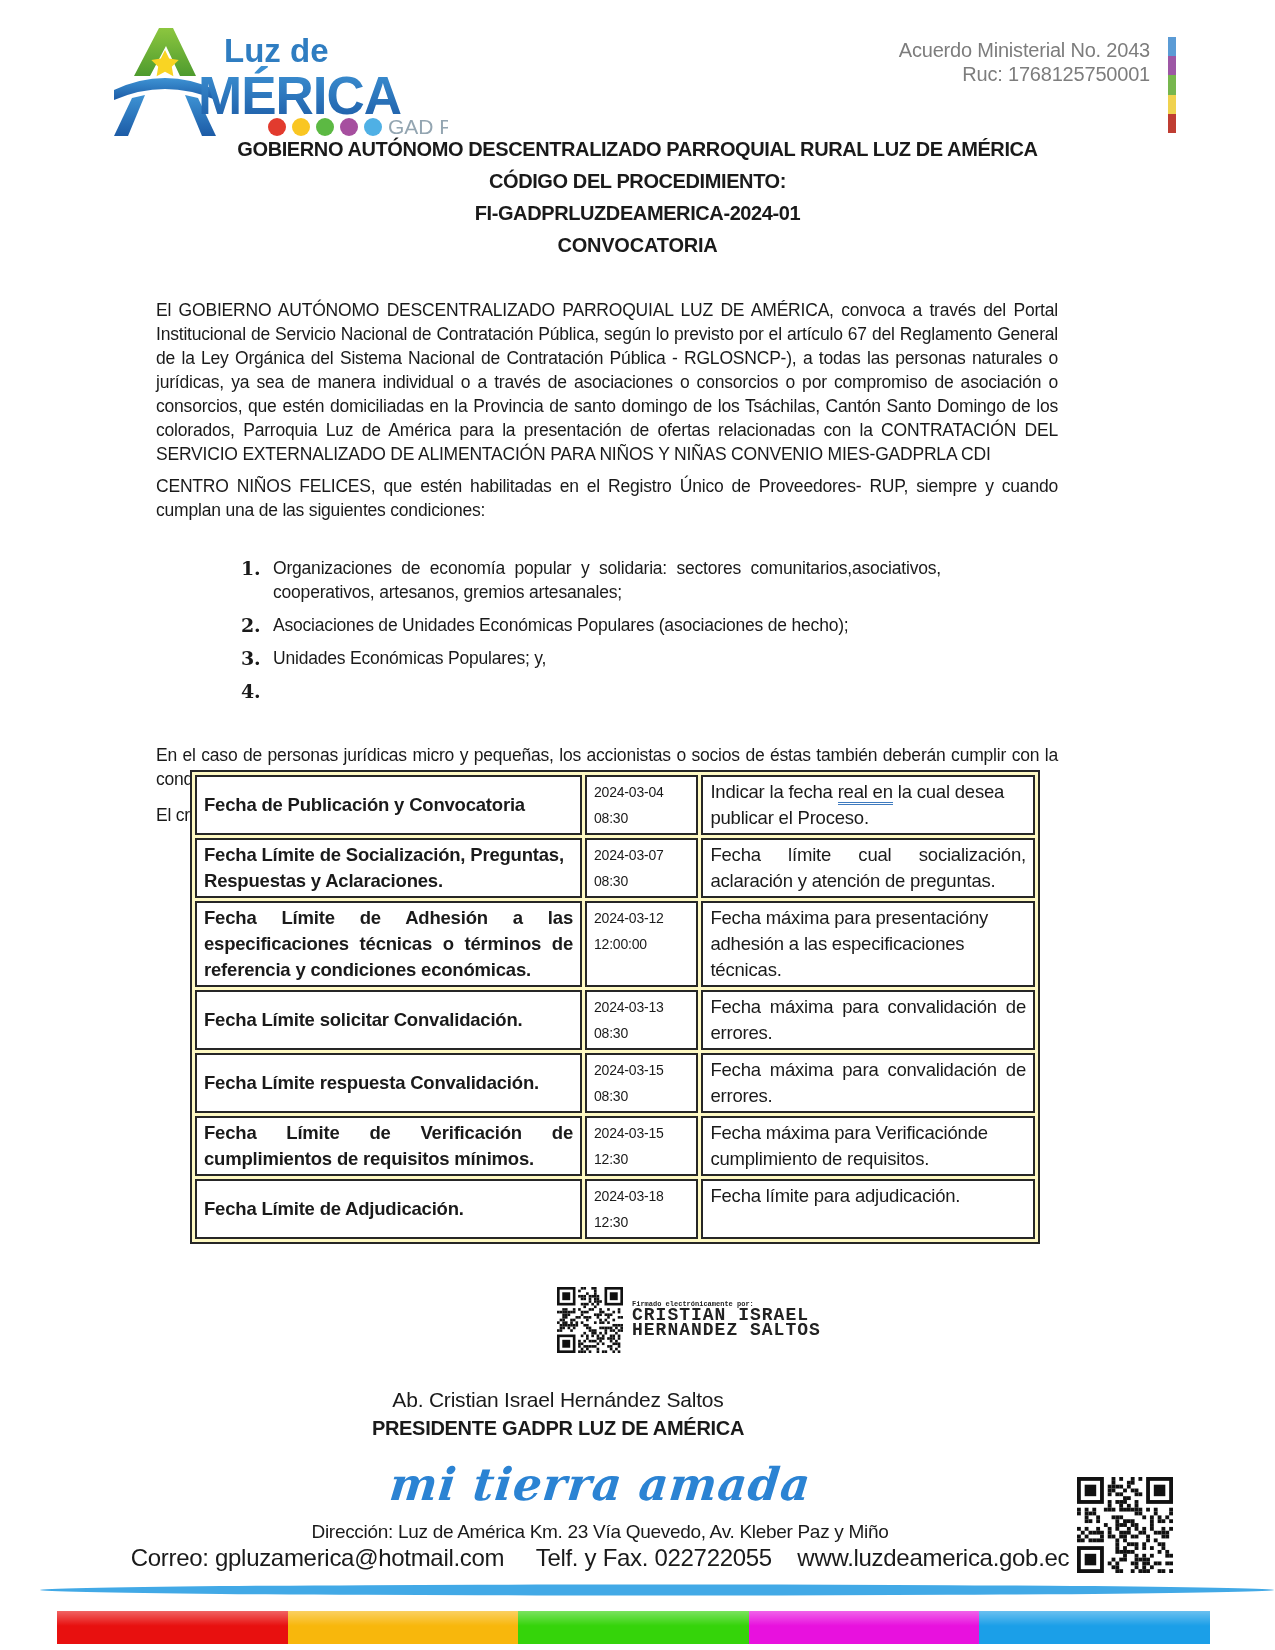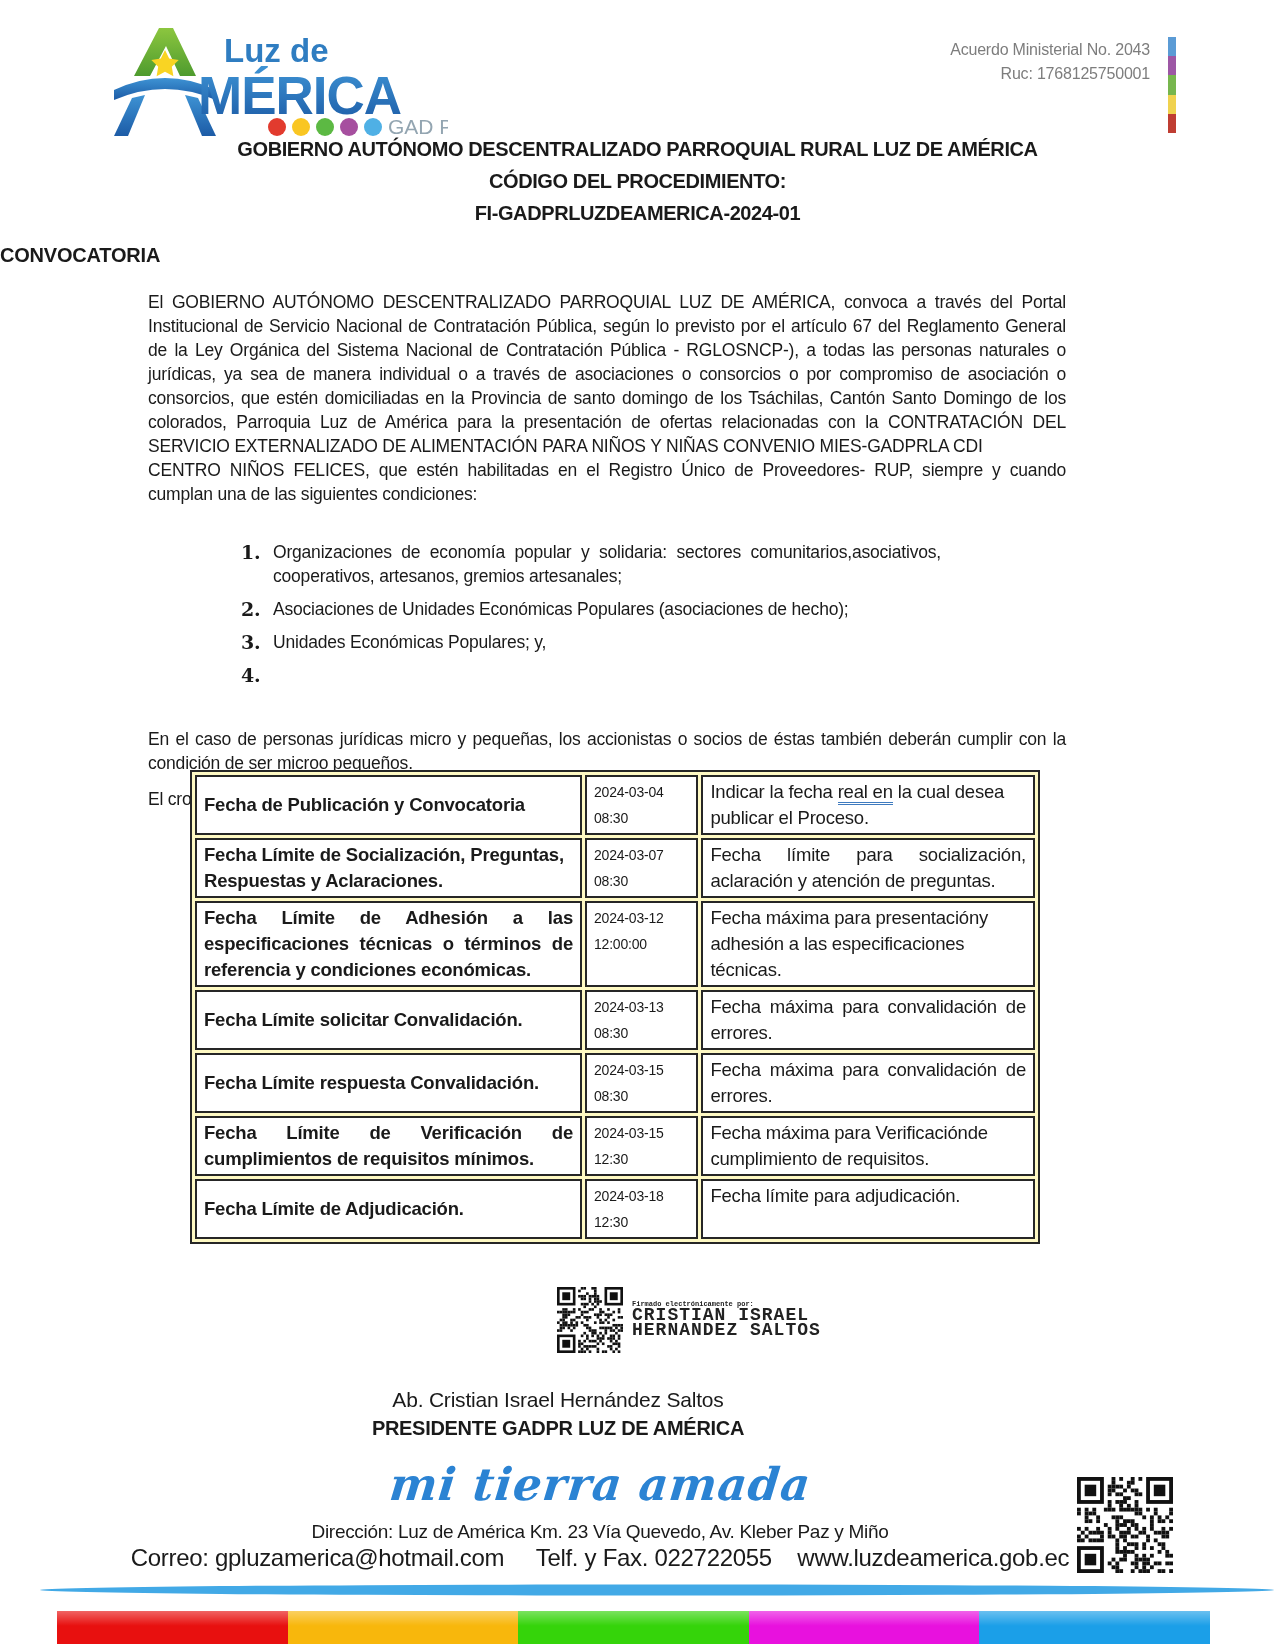--- a/index.html
+++ b/index.html
@@ -3,32 +3,32 @@
 <meta charset="utf-8">
 <style>
   html,body{margin:0;padding:0;background:#e8e8e8;}
   .page{
     position:relative;width:1275px;height:1650px;margin:0 auto;background:#ffffff;
     font-family:"Liberation Sans", sans-serif;color:#1a1a1a;overflow:hidden;
   }
   .abs{position:absolute;}
   
   .ministerial{top:38px;left:800px;width:350px;text-align:right;color:#7d7d7d;
-    font-size:16px;line-height:24px;letter-spacing:-0.2px;}
+    font-size:20px;line-height:24px;letter-spacing:-0.2px;}
   .strip{top:37px;left:1168px;width:8px;height:96px;display:flex;flex-direction:column;}
   .strip div{flex:1;}
   
   .title-block{top:133px;left:0;width:1275px;text-align:center;font-weight:bold;
     font-size:20px;line-height:32px;letter-spacing:-0.4px;}
-  .convocatoria{top:244px;left:0;width:1275px;text-align:left;font-weight:bold;
+  .convocatoria{top:234px;left:0;width:1275px;text-align:center;font-weight:bold;
     font-size:20px;letter-spacing:-0.2px;}
   
   .bodyflow{top:290px;left:148px;width:918px;font-size:17.5px;line-height:24px;
     letter-spacing:-0.2px;}
-  .bodyflow p{margin:0;text-align:justify;}
+  .bodyflow p{margin:8px;text-align:justify;}
   .cond-list{margin:34px 0 0 0;padding:0;list-style:none;}
   .cond-list li{display:flex;margin-bottom:9px;}
   .li-num{width:32px;margin-left:93px;font-family:"DejaVu Serif",serif;font-weight:bold;
     font-size:19px;flex:none;}
   .li-text{width:668px;text-align:justify;}
   .after-list{margin-top:40px !important;}
   .p4{margin-top:12px !important;text-align:left !important;}
   
   .sched{top:770px;left:190px;width:850px;border-collapse:separate;border-spacing:3px;
     background:#fef9c3;border:2px solid #262626;}
@@ -148,21 +148,21 @@
   <table class="abs sched">
     <tbody>
       <tr>
         <td class="c1">Fecha de Publicación y Convocatoria</td>
         <td class="c2">2024-03-04 08:30</td>
         <td class="c3"><span>Indicar la fecha </span><span class="u-mark">real en</span><span> la cual desea publicar el Proceso.</span></td>
       </tr>
       <tr>
         <td class="c1">Fecha Límite de Socialización, Preguntas, Respuestas y Aclaraciones.</td>
         <td class="c2">2024-03-07 08:30</td>
-        <td class="c3 stretch">Fecha límite para socialización, aclaración y atención de preguntas.</td>
+        <td class="c3 stretch">Fecha límite cual socialización, aclaración y atención de preguntas.</td>
       </tr>
       <tr>
         <td class="c1 stretch">Fecha Límite de Adhesión a las especificaciones técnicas o términos de referencia y condiciones económicas.</td>
         <td class="c2">2024-03-12 12:00:00</td>
         <td class="c3">Fecha máxima para presentacióny adhesión a las especificaciones técnicas.</td>
       </tr>
       <tr>
         <td class="c1">Fecha Límite solicitar Convalidación.</td>
         <td class="c2">2024-03-13 08:30</td>
         <td class="c3 stretch">Fecha máxima para convalidación de errores.</td>

